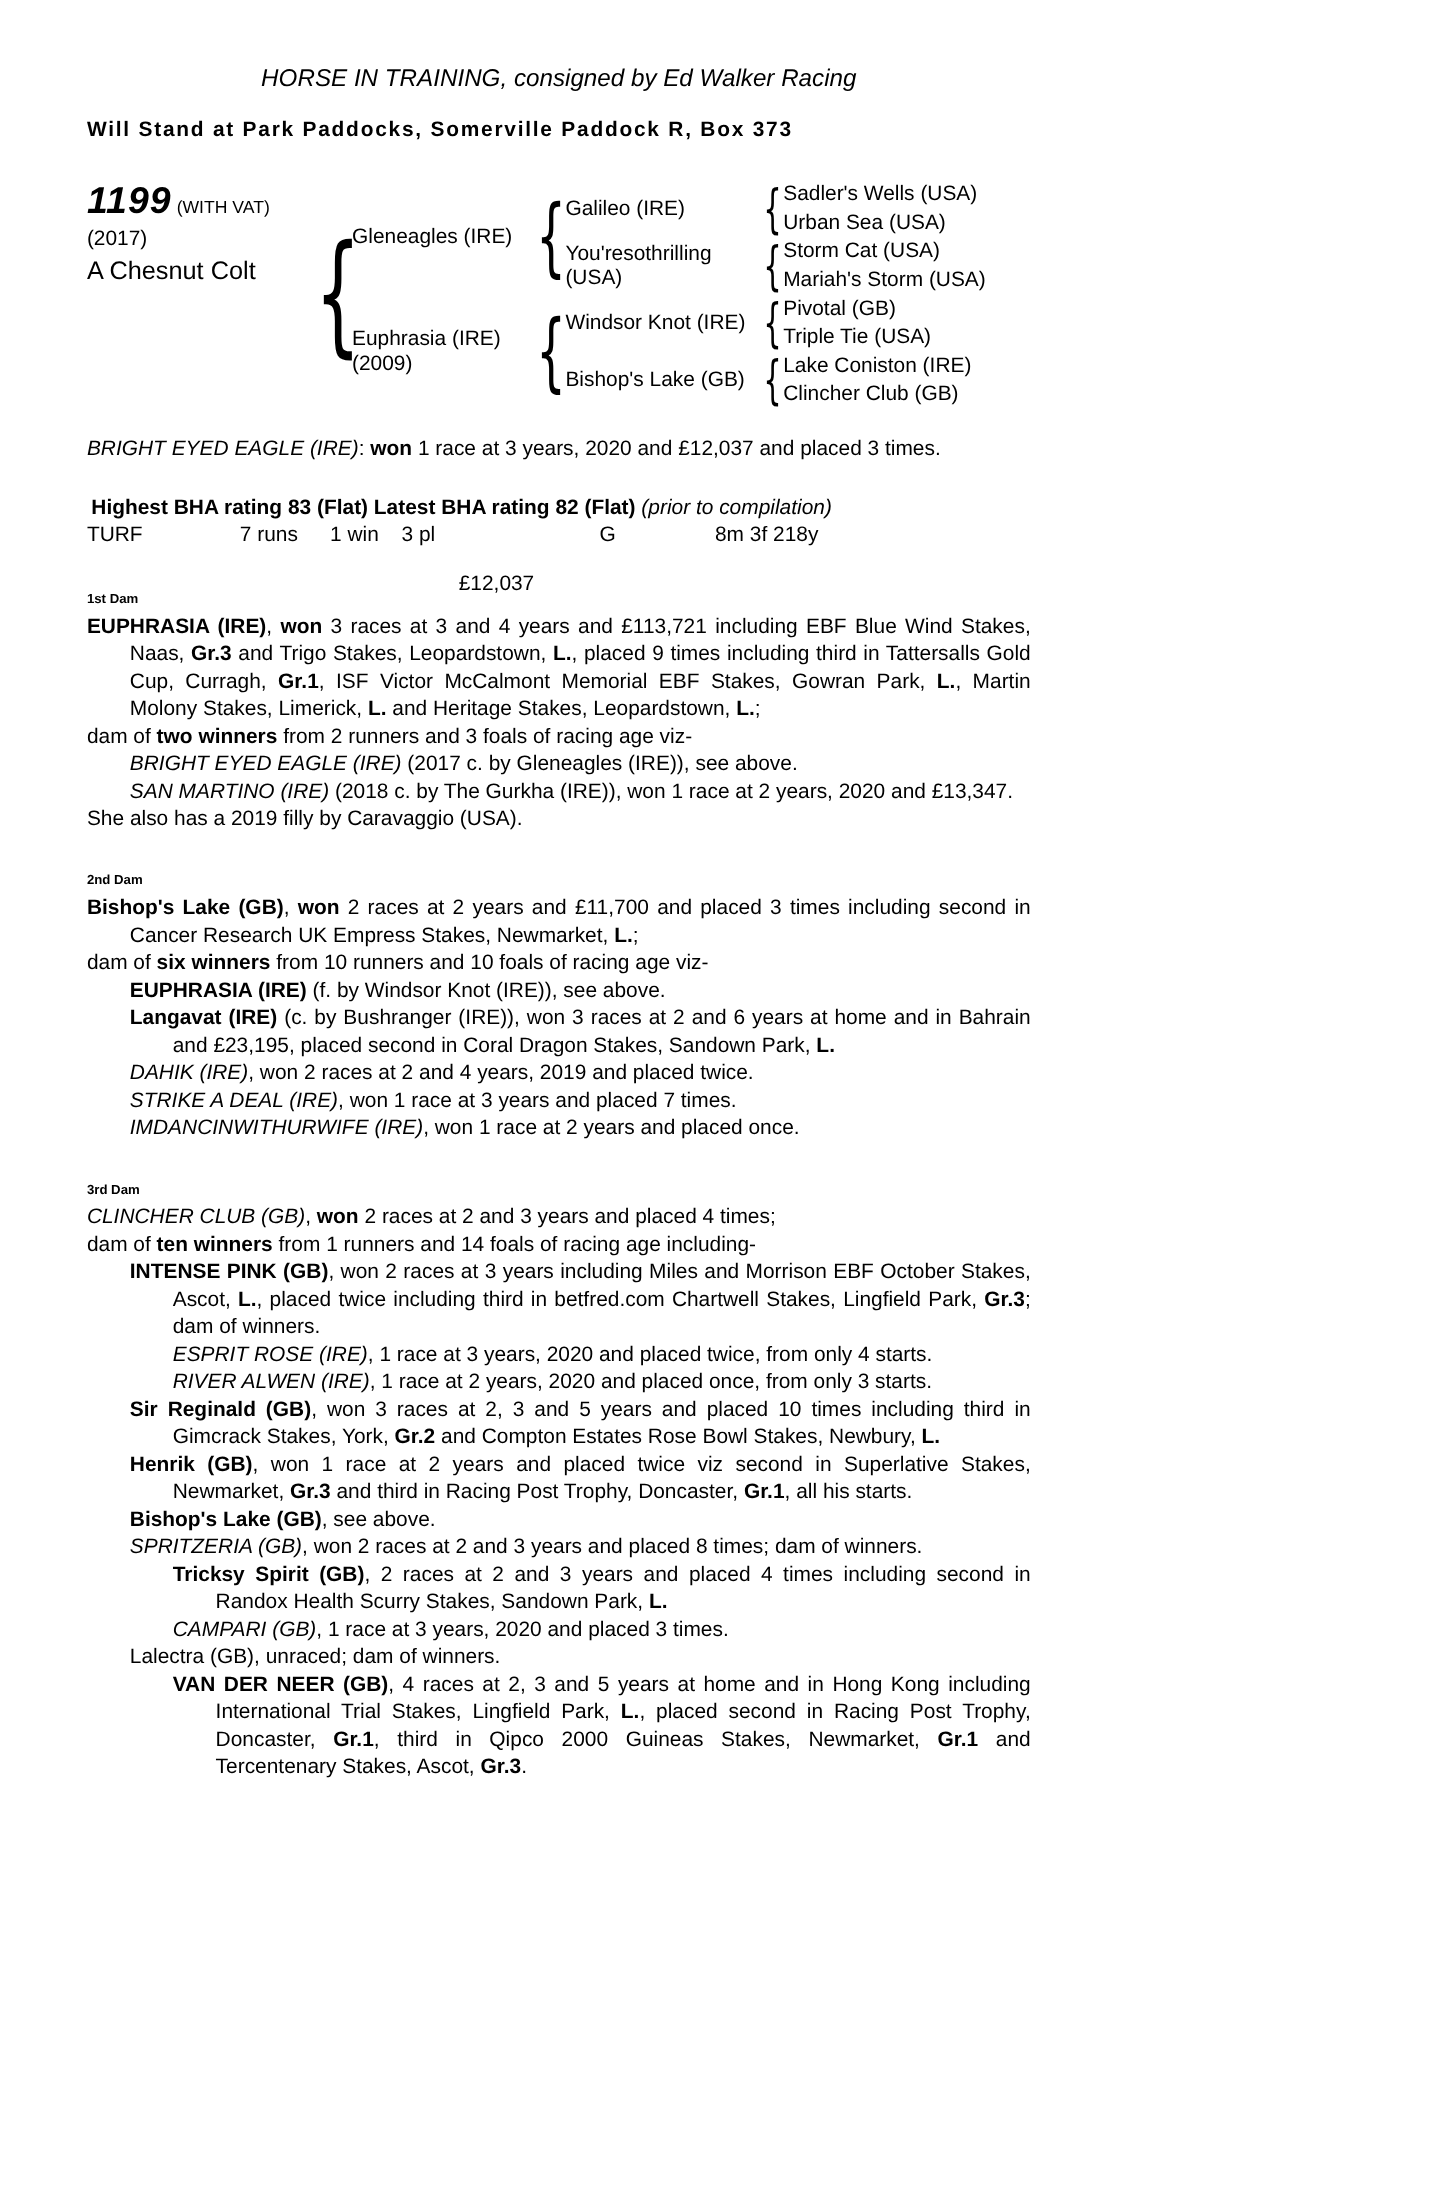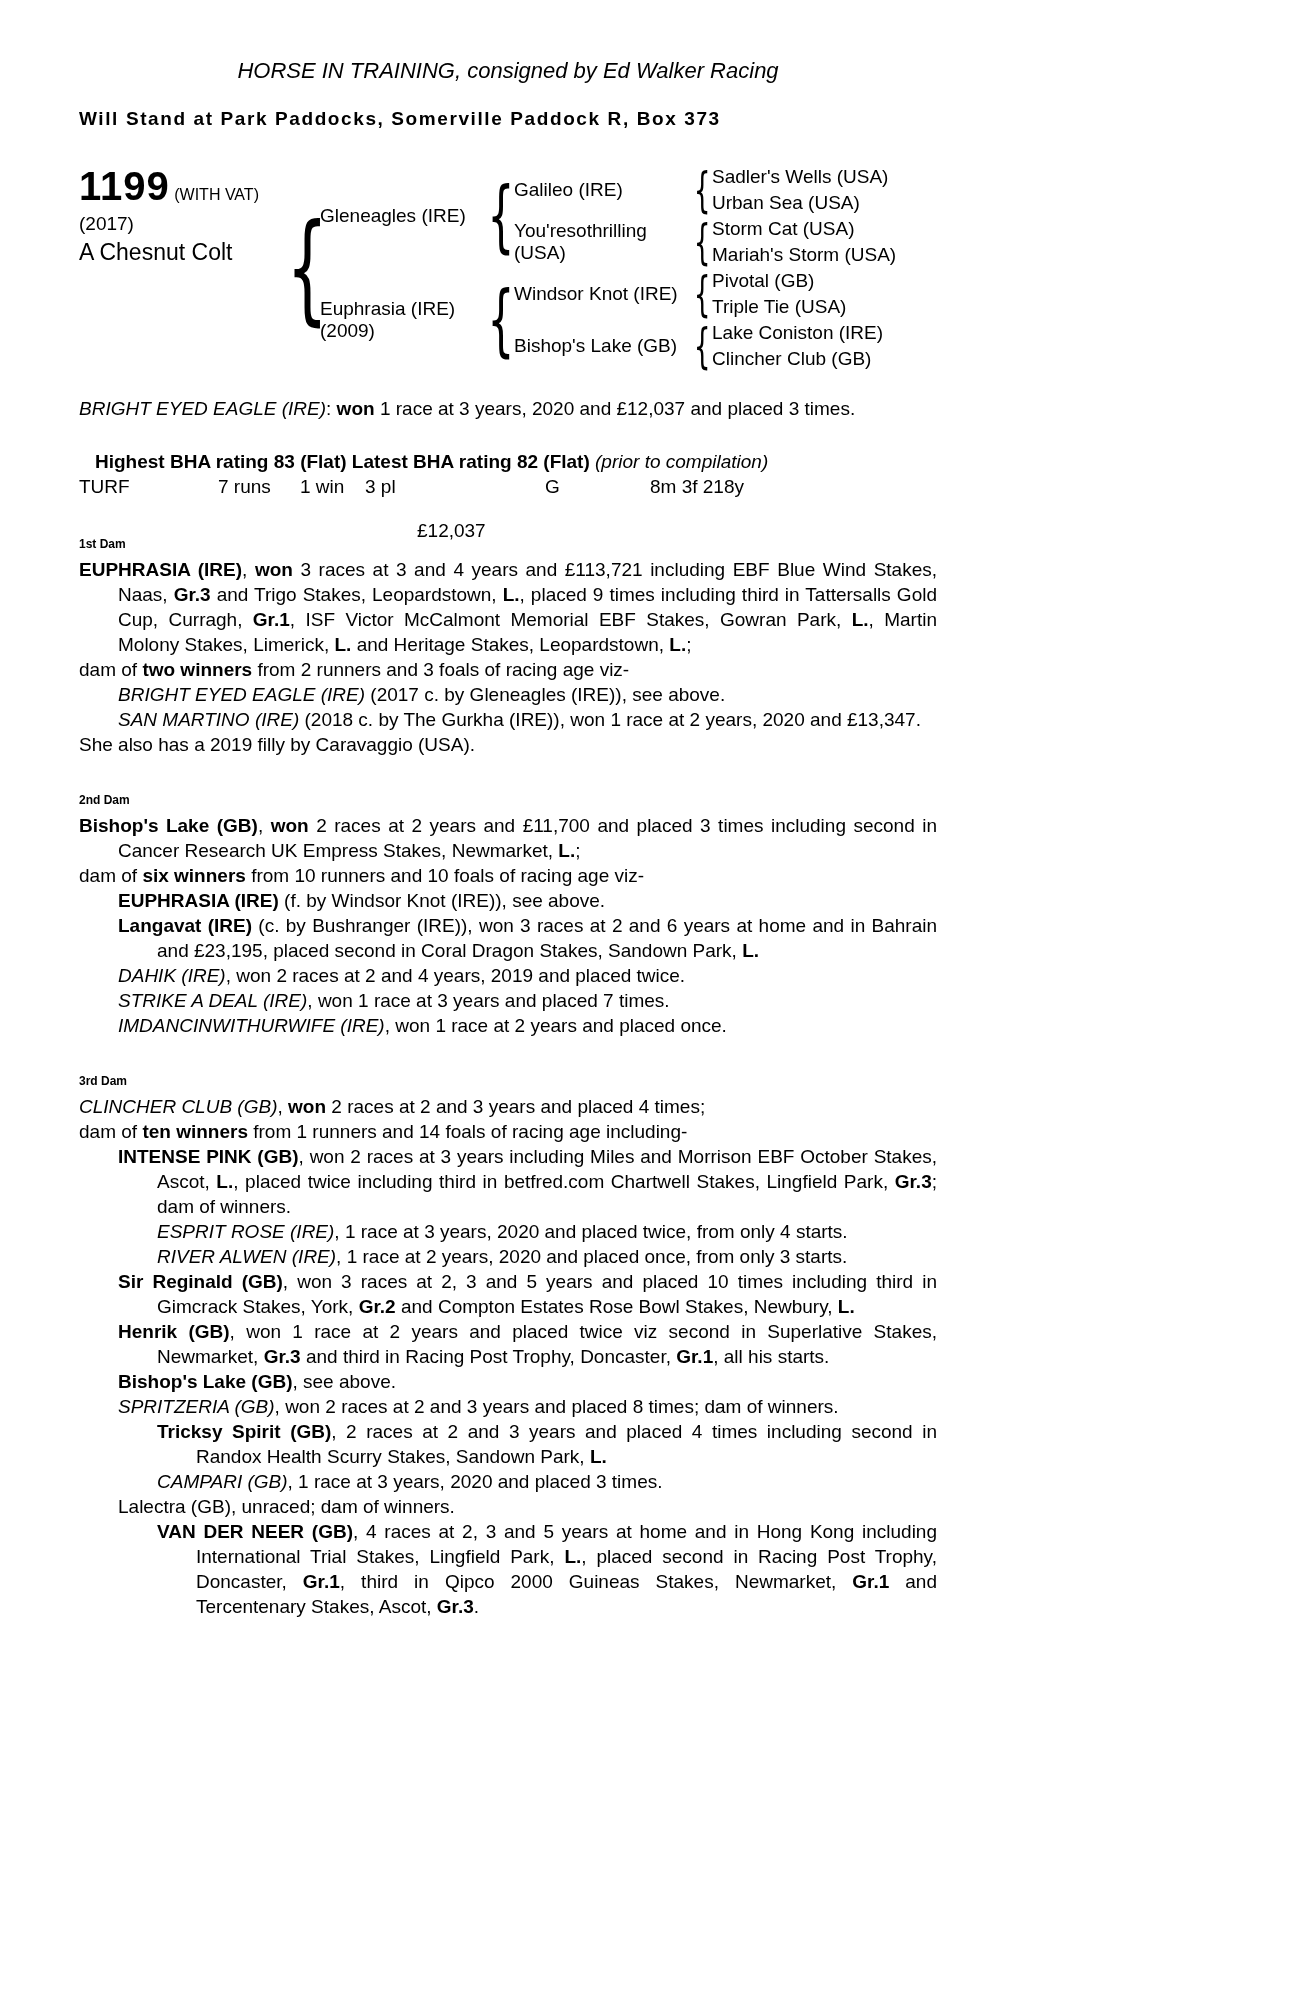--- a/index.html
+++ b/index.html
@@ -30,21 +30,21 @@
     margin:0 0 34px 0;
     font-weight:bold;
     font-size:19px;
     letter-spacing:1.6px;
   }
 
   
   .pedigree { display:flex; align-items:flex-start; margin-bottom:24px; }
   .lot-info { width:215px; flex:0 0 auto; }
   .lot-number-row { white-space:nowrap; margin-bottom:4px; }
-  .lot-number { font-size:40px; font-weight:bold; letter-spacing:1px; }
+  .lot-number { font-size:34px; font-weight:bold; letter-spacing:1px;font-style:italic; }
   .vat { font-size:16px; }
   .horse-name { font-size:21px; font-weight:bold; line-height:1.25; margin-top:2px; }
   .foaled { font-size:19px; margin-top:4px; }
   .descr { font-size:23px; margin-top:4px; }
 
   .gencol .cell { display:flex; align-items:center; font-size:19px; line-height:1.15; }
   .h1 { height:26px; } .h2 { height:52px; } .h4 { height:104px; } .h8 { height:208px; }
   .gen1 { width:168px; } .gen2 { width:178px; } .gen3 { flex:1; }
   .bracecol { flex:0 0 auto; display:flex; flex-direction:column; }
   .w1 { width:26px; } .w2 { width:26px; } .w3 { width:20px; }
@@ -60,21 +60,21 @@
 
   
   .para { margin:0; font-size:19px; line-height:25px; text-align:justify; }
   .b { font-weight:bold; }
   .i { font-style:italic; }
   .lvl0 { padding-left:39px;  text-indent:-39px; }
   .lvl1 { padding-left:78px;  text-indent:-39px; }
   .lvl2 { padding-left:117px; text-indent:-39px; }
 
   .summary { margin:2px 0 28px 0; }
-  .bha { margin:0 0 2px 16px; }
+  .bha { margin:0 0 2px 4px; }
   .turf-row { position:relative; height:25px; font-size:19px; }
   .tc { position:absolute; top:0; white-space:nowrap; }
   .tc0 { left:0; }   .tc1 { left:139px; } .tc2 { left:221px; }
   .tc3 { left:286px; } .tc4 { left:338px;margin-top:44px; } .tc5 { left:466px; }
   .tc6 { left:571px; }
 
   .section { margin-top:31px; }
   .section-heading { font-size:12px; font-weight:bold; margin:0; line-height:25px; }
 </style>
 </head>

